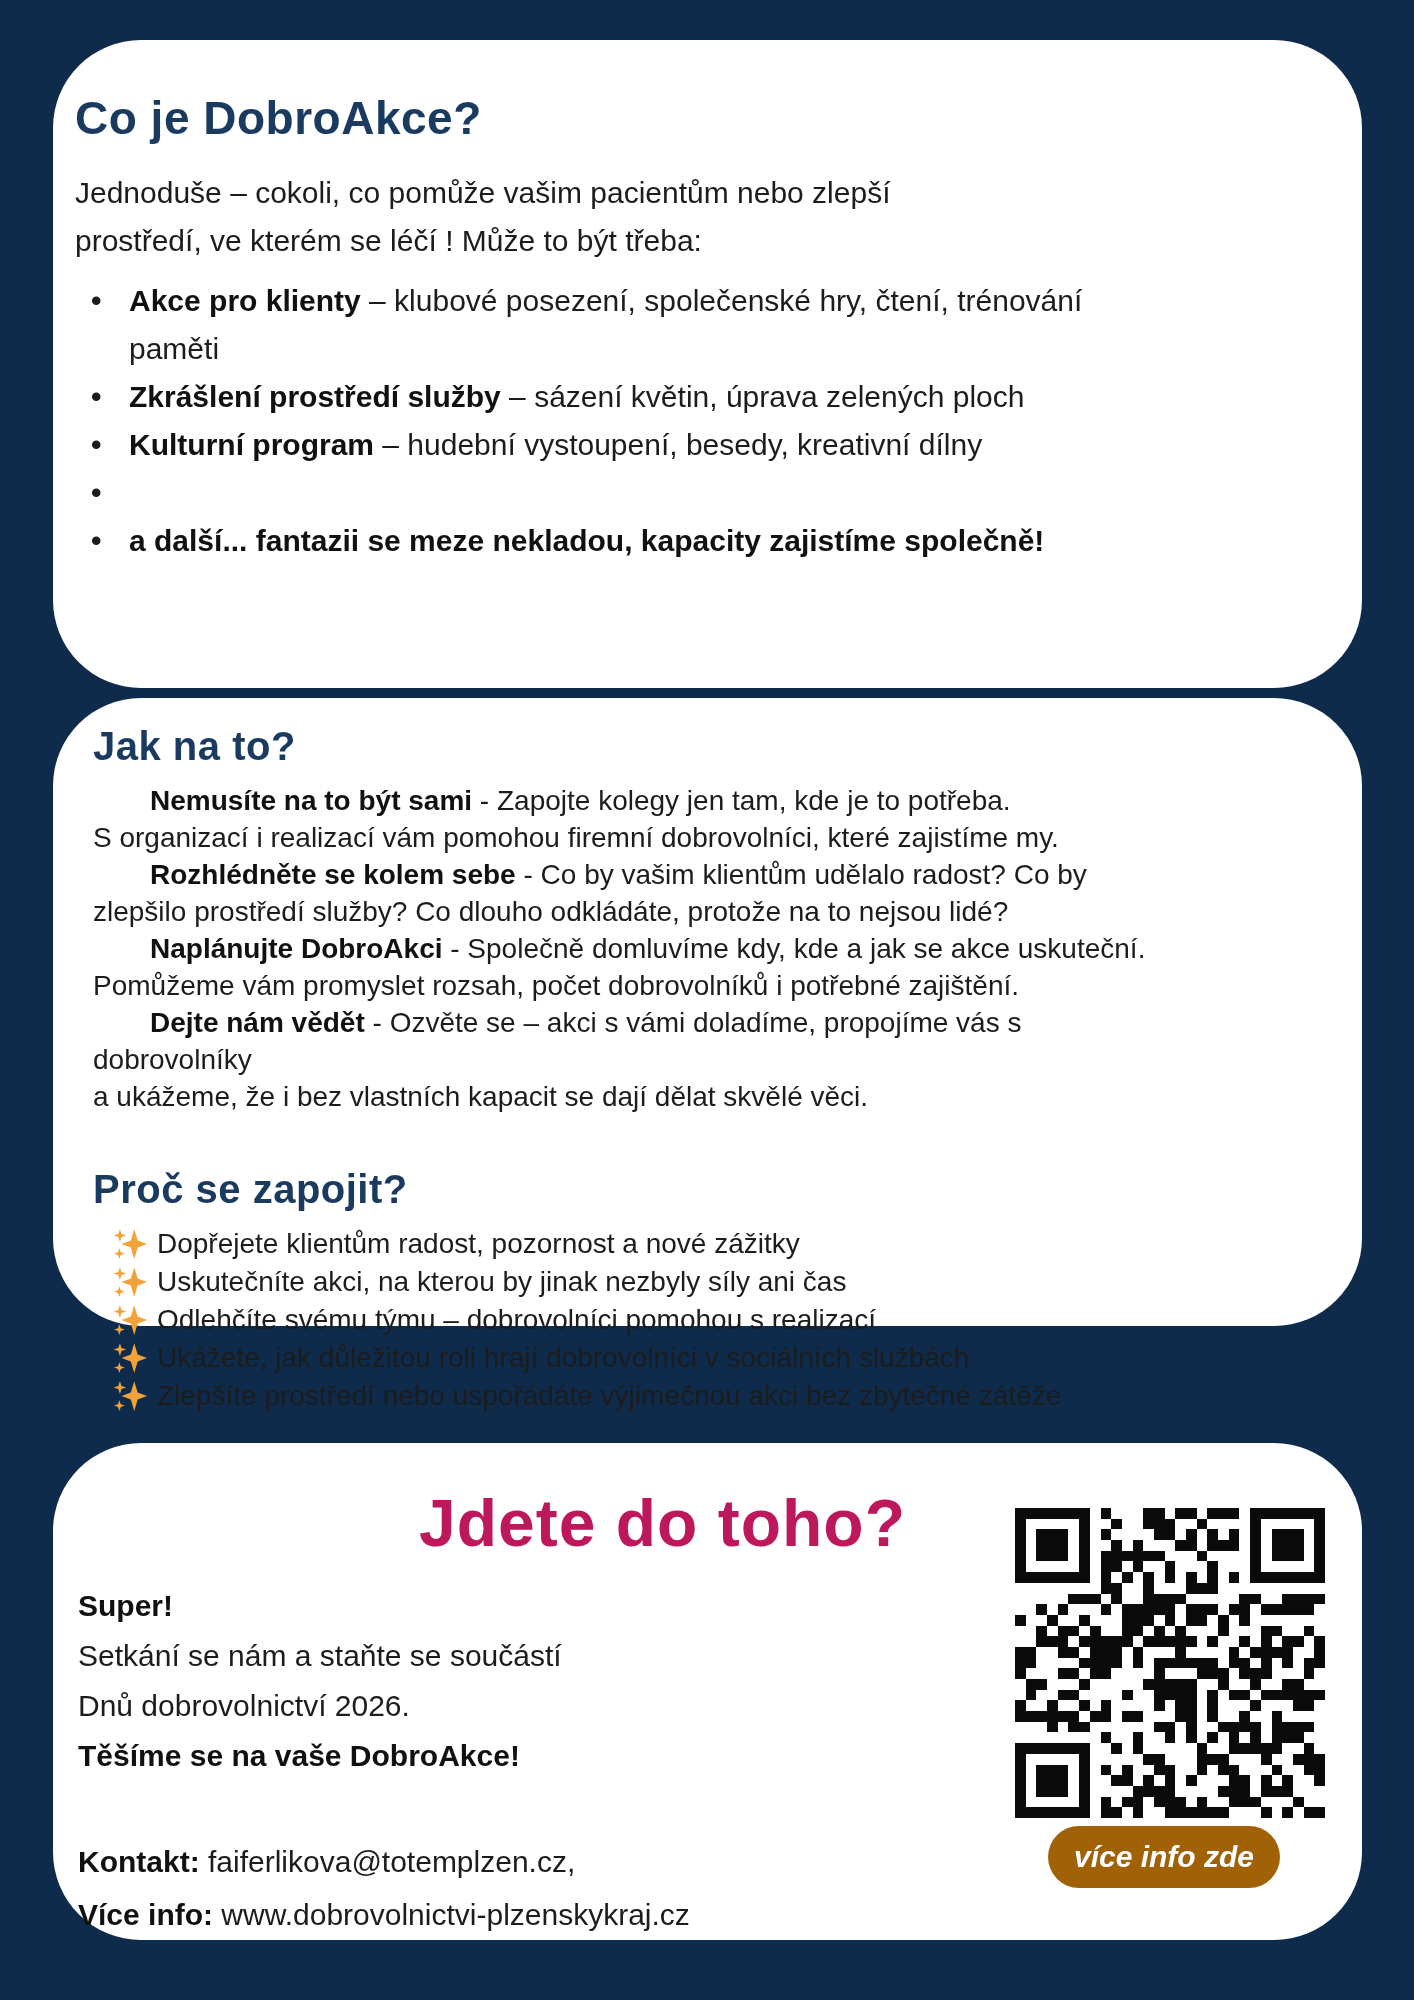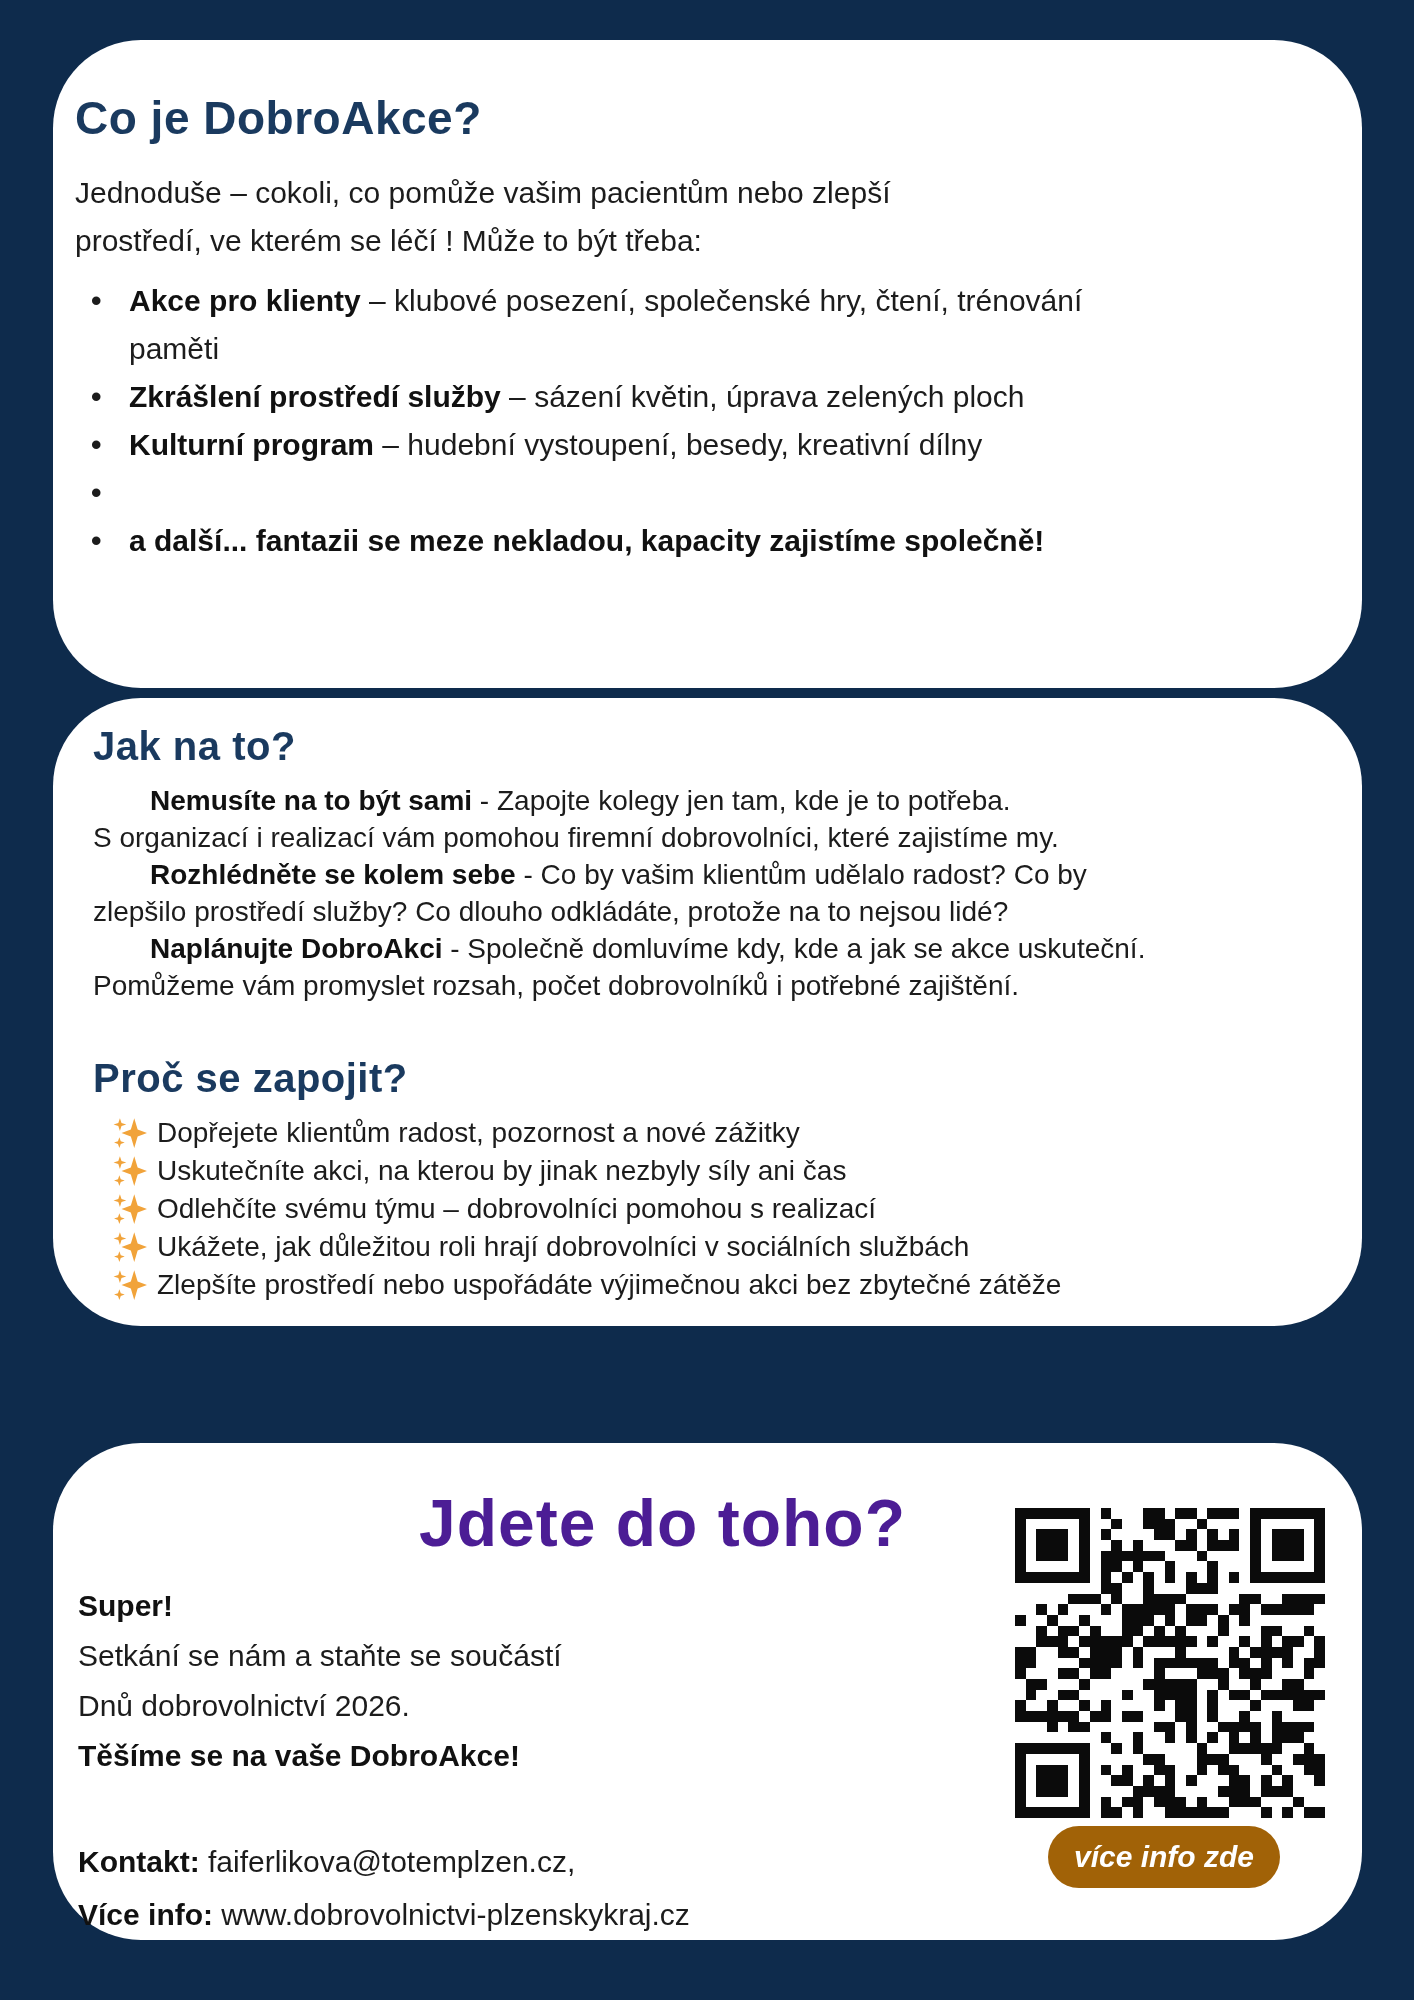--- a/index.html
+++ b/index.html
@@ -27,21 +27,21 @@
   .step b{font-weight:700;color:#111;}
   .step .l2{text-indent:0;}
   .why-title{margin-top:52px !important;}
   .benefits{margin:14px 0 0 0;padding:0;list-style:none;}
   .benefits li{display:flex;align-items:center;font-size:28px;line-height:38px;color:#1c1c1c;padding-left:20px;}
   .benefits .spark{flex:0 0 44px;height:36px;display:flex;align-items:center;}
   .benefits .btxt{display:block;}
 
   
   .card-cta{top:1443px;height:497px;}
-  .cta-title{margin:42px 90px 0 0;text-align:center;font-size:66px;font-weight:700;letter-spacing:1px;color:#4c1d95;}
+  .cta-title{margin:42px 90px 0 0;text-align:center;font-size:66px;font-weight:700;letter-spacing:1px;color:#be185d;}
   .cta-left{position:absolute;left:25px;top:138px;width:680px;font-size:30px;line-height:50px;color:#1c1c1c;}
   .cta-left .bold{font-weight:700;color:#111;}
   .cta-contact{position:absolute;left:25px;top:392px;width:720px;font-size:30px;line-height:53px;color:#1c1c1c;}
   .cta-contact .bold{font-weight:700;color:#111;}
   .qr{position:absolute;left:962px;top:65px;width:310px;height:310px;}
   .qr svg{display:block;width:310px;height:310px;}
   .badge{position:absolute;left:995px;top:383px;width:232px;height:62px;background:#a16207;border-radius:32px;
          display:flex;align-items:center;justify-content:center;color:#ffffff;font-size:30px;font-weight:700;font-style:italic;}
 </style>
 </head>
@@ -77,20 +77,21 @@
       </li>
     </ul>
   </section>
 
   <section class="card card-how">
     <h2>Jak na to?</h2>
 
     <p class="step"><b>Nemusíte na to být sami</b><span> - Zapojte kolegy jen tam, kde je to potřeba.</span><span class="l2">S organizací i realizací vám pomohou firemní dobrovolníci, které zajistíme my.</span></p>
     <p class="step"><b>Rozhlédněte se kolem sebe</b><span> -  Co by vašim klientům udělalo radost? Co by</span><span class="l2">zlepšilo prostředí služby? Co dlouho odkládáte, protože na to nejsou lidé?</span></p>
     <p class="step"><b>Naplánujte DobroAkci</b><span> - Společně domluvíme kdy, kde a jak se akce uskuteční.</span><span class="l2">Pomůžeme vám promyslet rozsah, počet dobrovolníků i potřebné zajištění.</span></p>
+    <p class="step"><b>Dejte nám vědět</b><span> - Ozvěte se – akci s vámi doladíme, propojíme vás s dobrovolníky</span><span class="l2">a ukážeme, že i bez vlastních kapacit se dají dělat skvělé věci.</span></p>
 
     <h2 class="why-title">Proč se zapojit?</h2>
     <ul class="benefits">
       <li>
         <span class="spark">
             <svg viewBox="0 0 32 32" width="34" height="34">
               <g fill="#f1a33a">
                 <path d="M20 2 L23.2 12.8 L32 16 L23.2 19.2 L20 30 L16.8 19.2 L8 16 L16.8 12.8 Z"></path>
                 <path d="M6.5 2 L8 6.5 L12.5 8 L8 9.5 L6.5 14 L5 9.5 L0.5 8 L5 6.5 Z"></path>
                 <path d="M6 20 L7.3 23.7 L11 25 L7.3 26.3 L6 30 L4.7 26.3 L1 25 L4.7 23.7 Z"></path>

